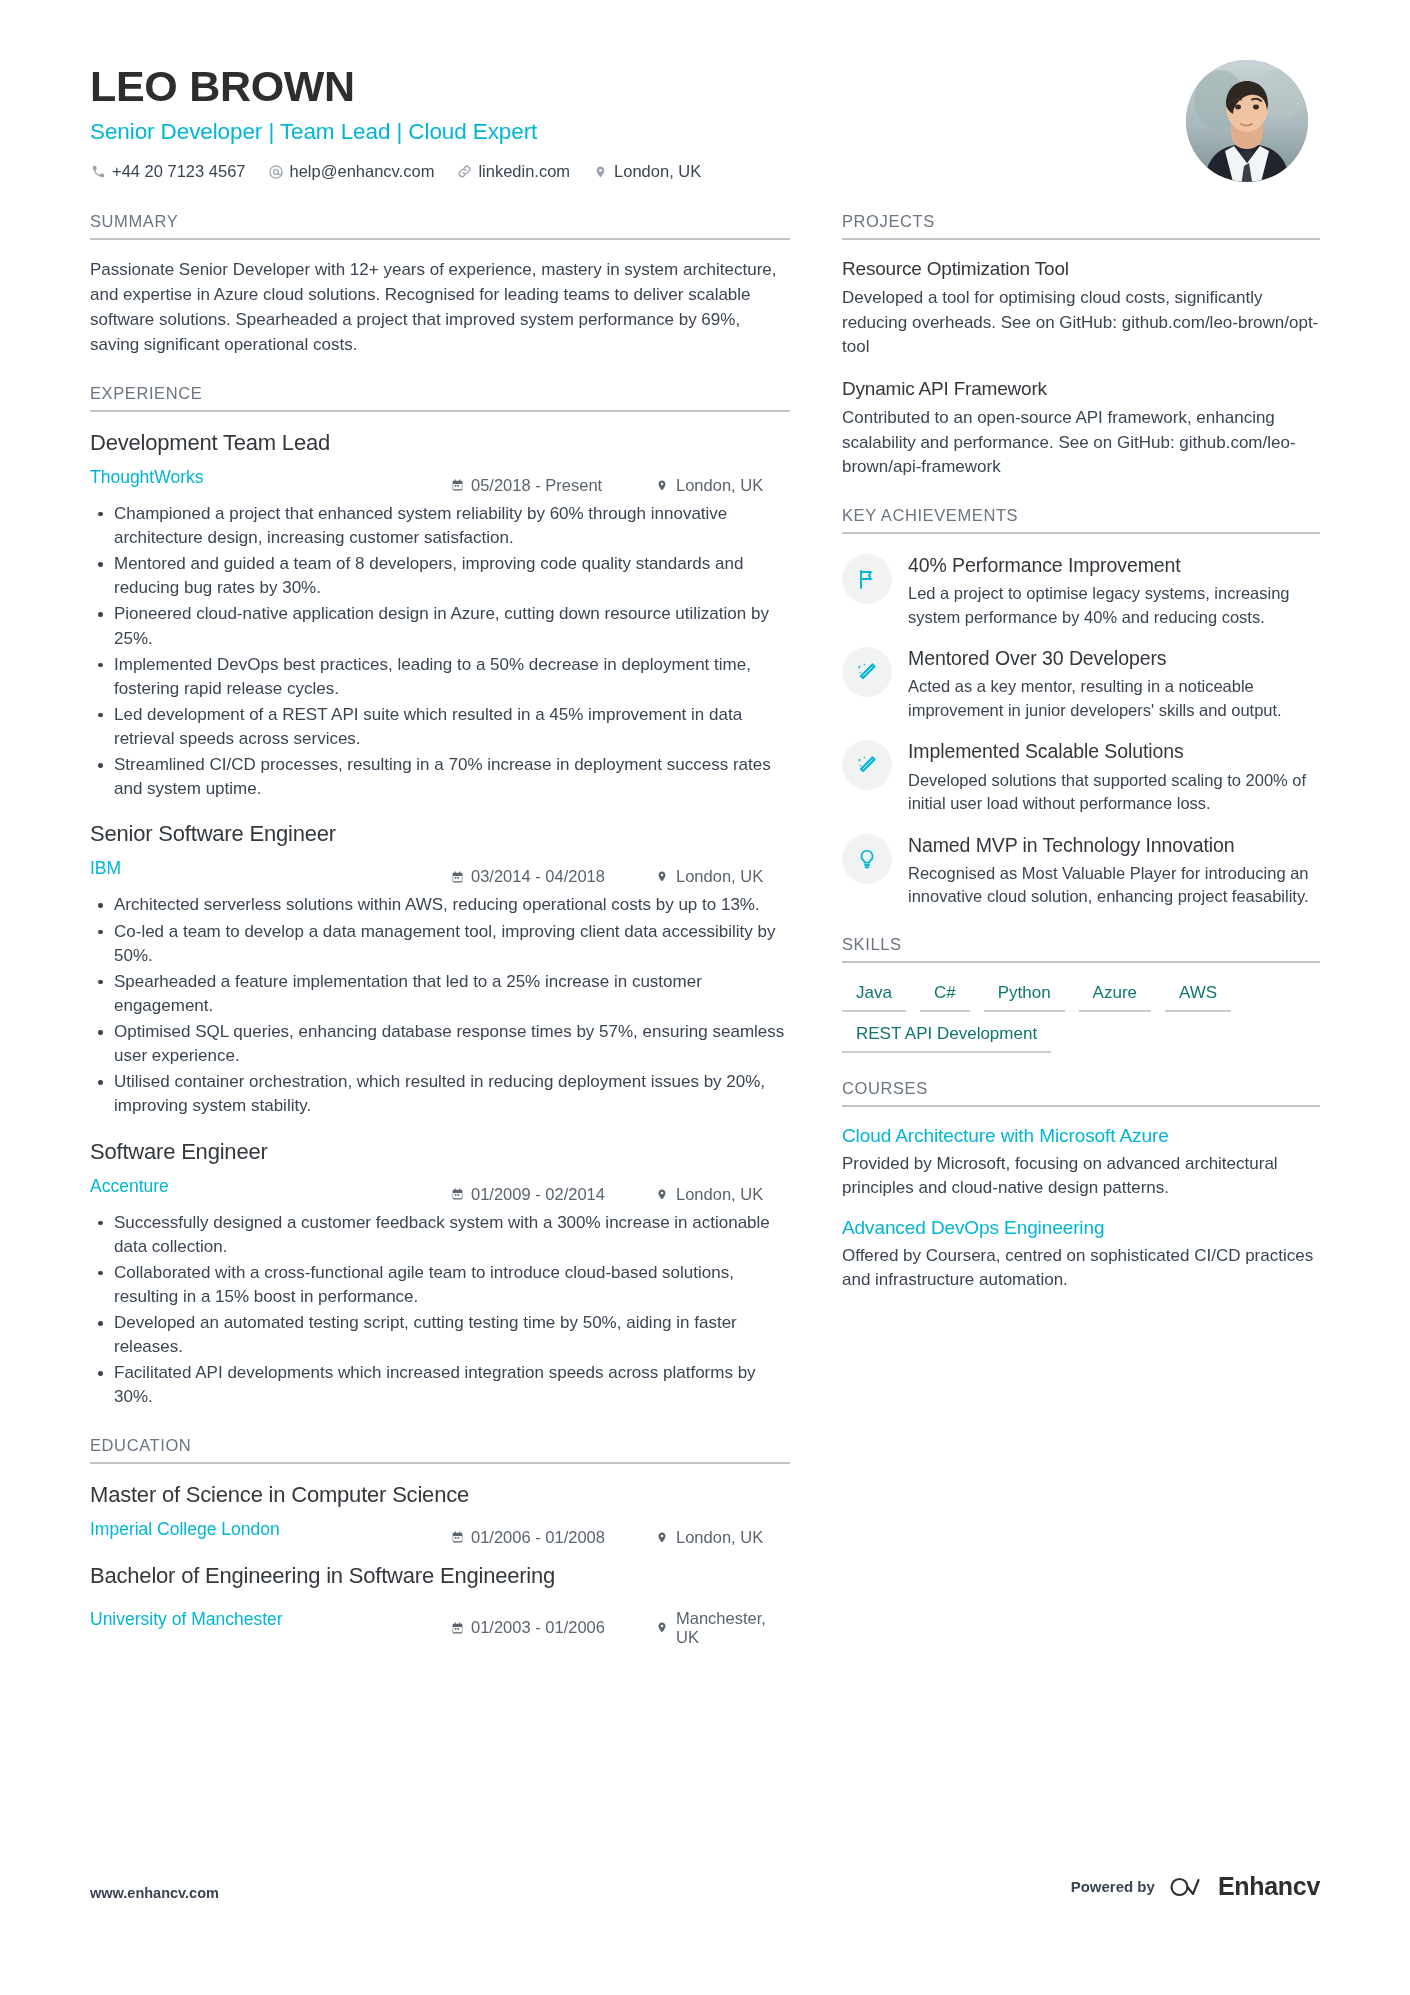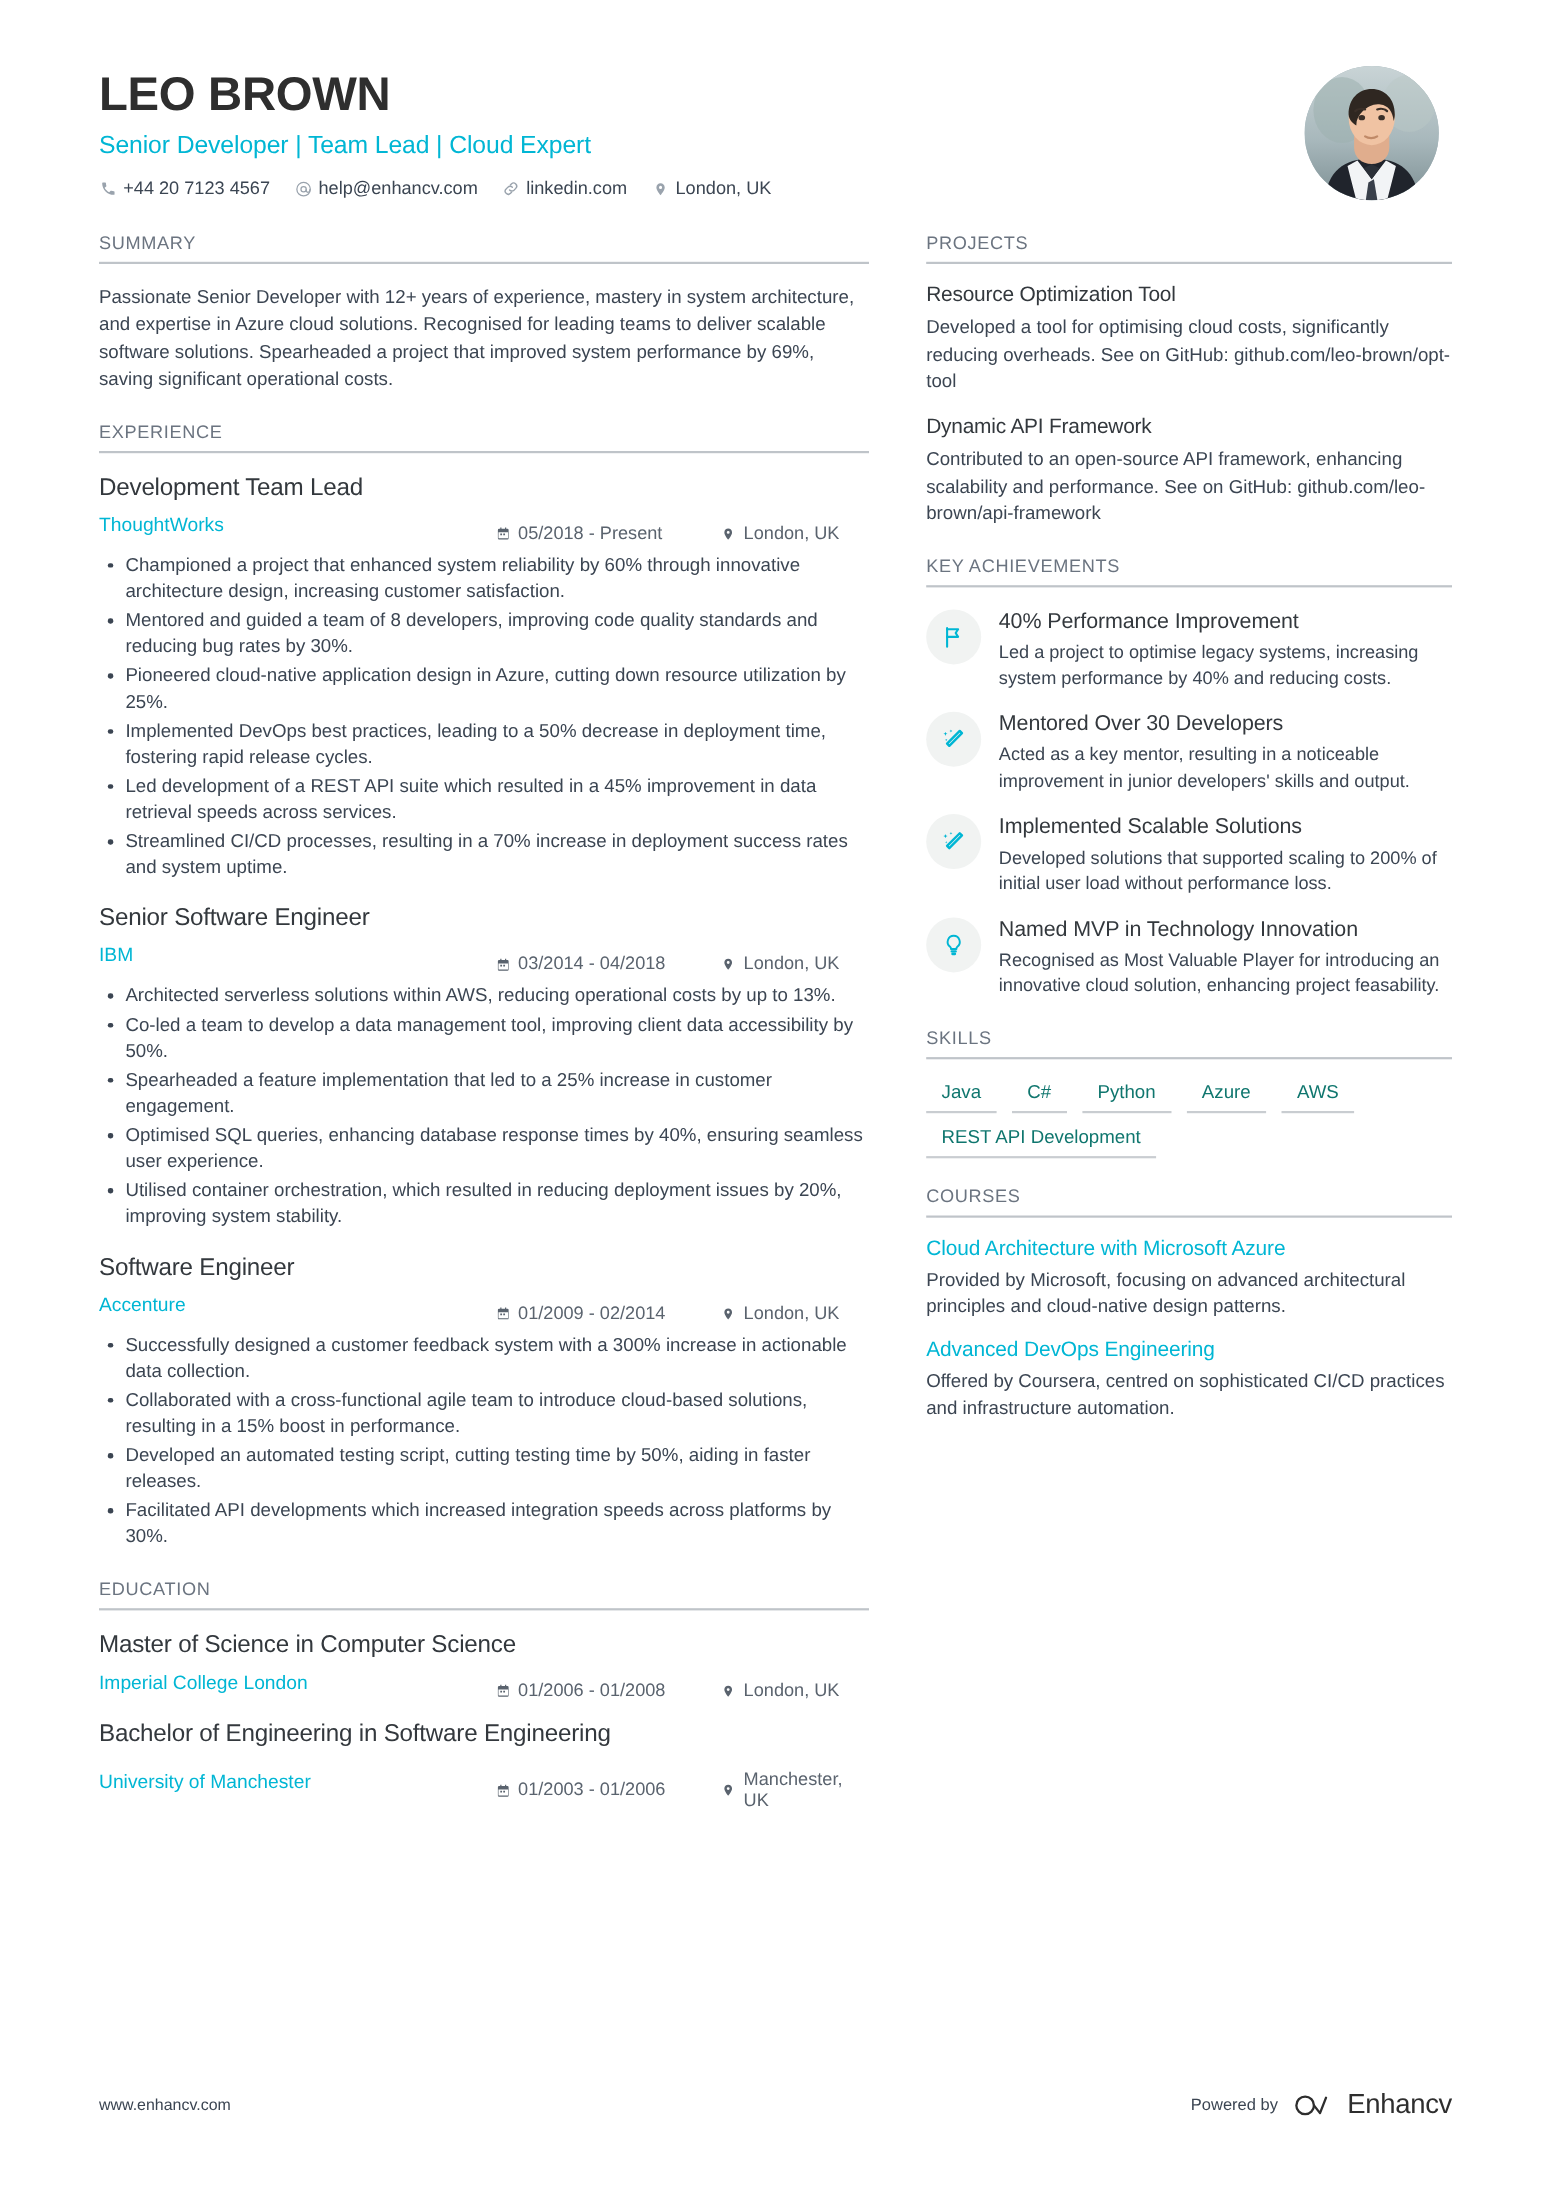--- a/index.html
+++ b/index.html
@@ -263,24 +263,25 @@
     font-size: 17px;
     line-height: 1.44;
     color: #3b4552;
   }
 
   
   .footer {
     position: absolute;
     left: 90px;
     right: 90px;
-    bottom: 67px;
-    display: flex;
-    align-items: center;
+    bottom: 94px;
+    display: flex;
+    align-items: flex-end;
     justify-content: space-between;
+    font-weight: bold;
   }
   .footer-url {
     font-size: 14.5px;
     color: #3b4552;
   }
   .footer-right {
     display: flex;
     align-items: center;
     gap: 14px;
   }
@@ -441,21 +442,21 @@
                     <path d="M12 2C8.1 2 5 5.1 5 9c0 5.2 7 13 7 13s7-7.8 7-13c0-3.9-3.1-7-7-7zm0 9.6A2.6 2.6 0 1 1 12 6.4a2.6 2.6 0 0 1 0 5.2z"></path>
                   </svg>
               </span>
               <span>London, UK</span>
             </div>
           </div>
           <ul class="bullets">
             <li>Architected serverless solutions within AWS, reducing operational costs by up to 13%.</li>
             <li>Co-led a team to develop a data management tool, improving client data accessibility by 50%.</li>
             <li>Spearheaded a feature implementation that led to a 25% increase in customer engagement.</li>
-            <li>Optimised SQL queries, enhancing database response times by 40%, ensuring seamless user experience.</li>
+            <li>Optimised SQL queries, enhancing database response times by 57%, ensuring seamless user experience.</li>
             <li>Utilised container orchestration, which resulted in reducing deployment issues by 20%, improving system stability.</li>
           </ul>
         </div>
 
         <div class="job">
           <div class="job-title">Software Engineer</div>
           <div class="job-meta">
             <div class="job-company">Accenture</div>
             <div class="meta-chunk meta-date">
               <span class="mi">

